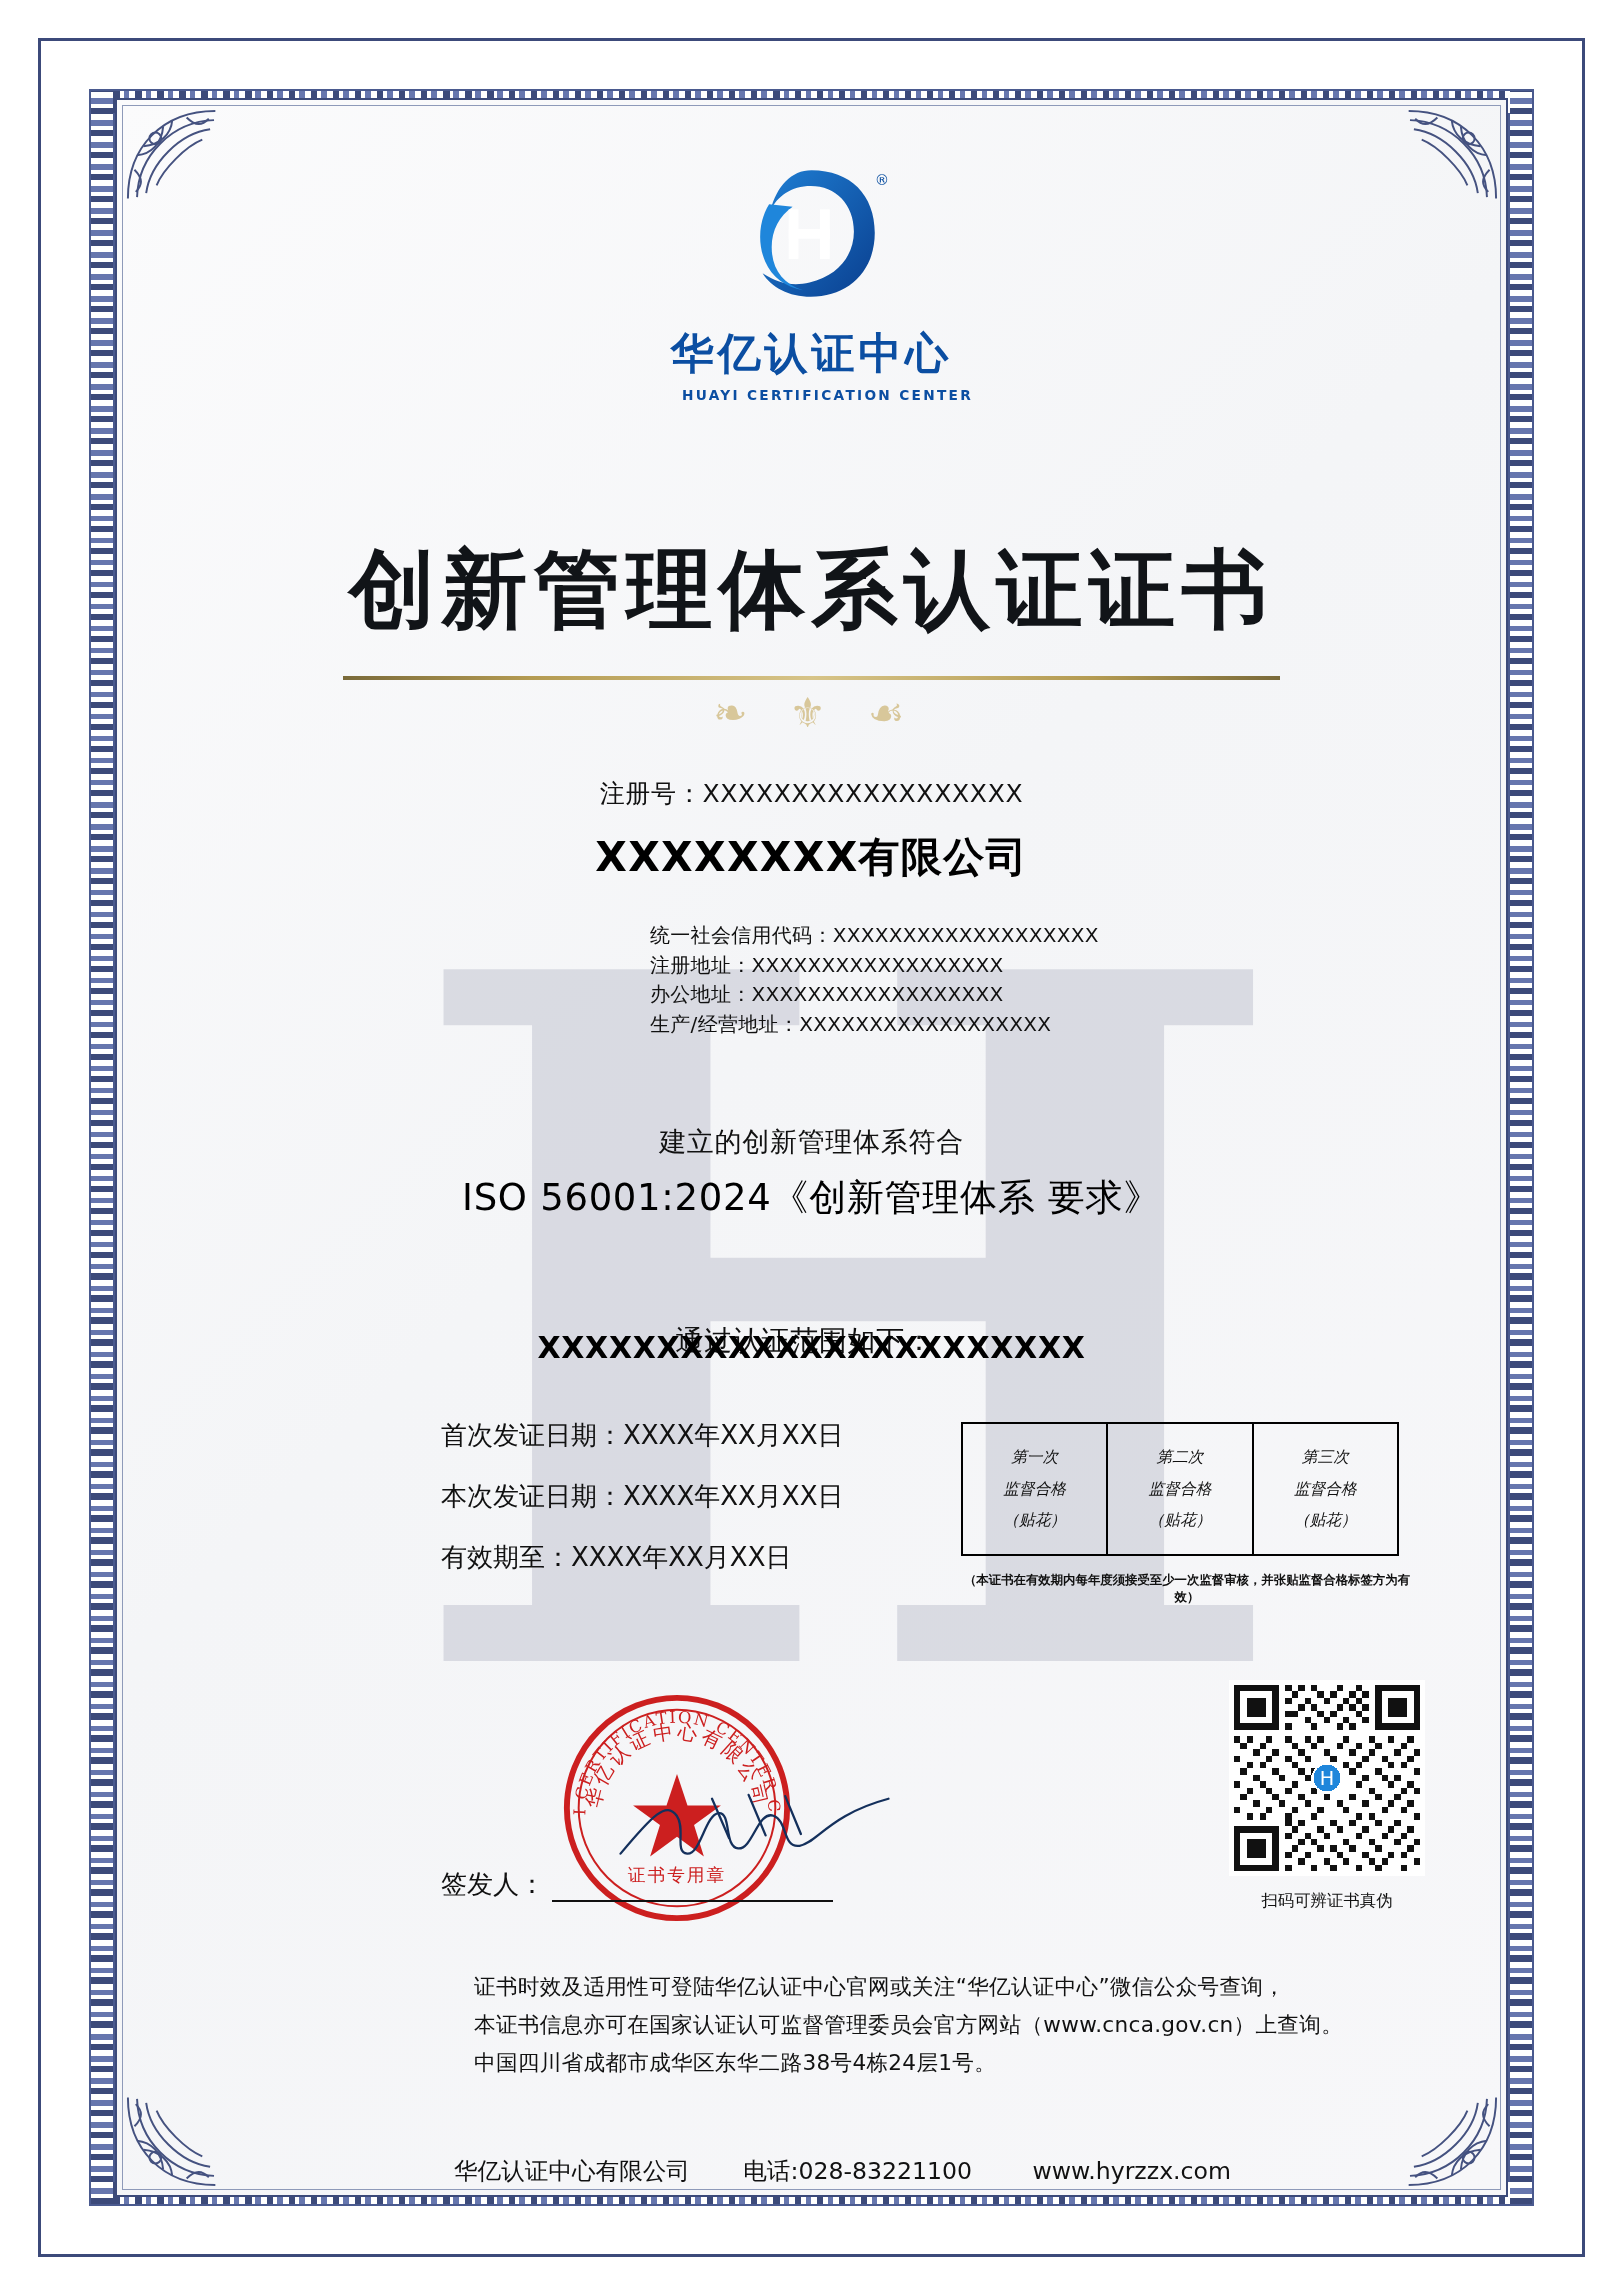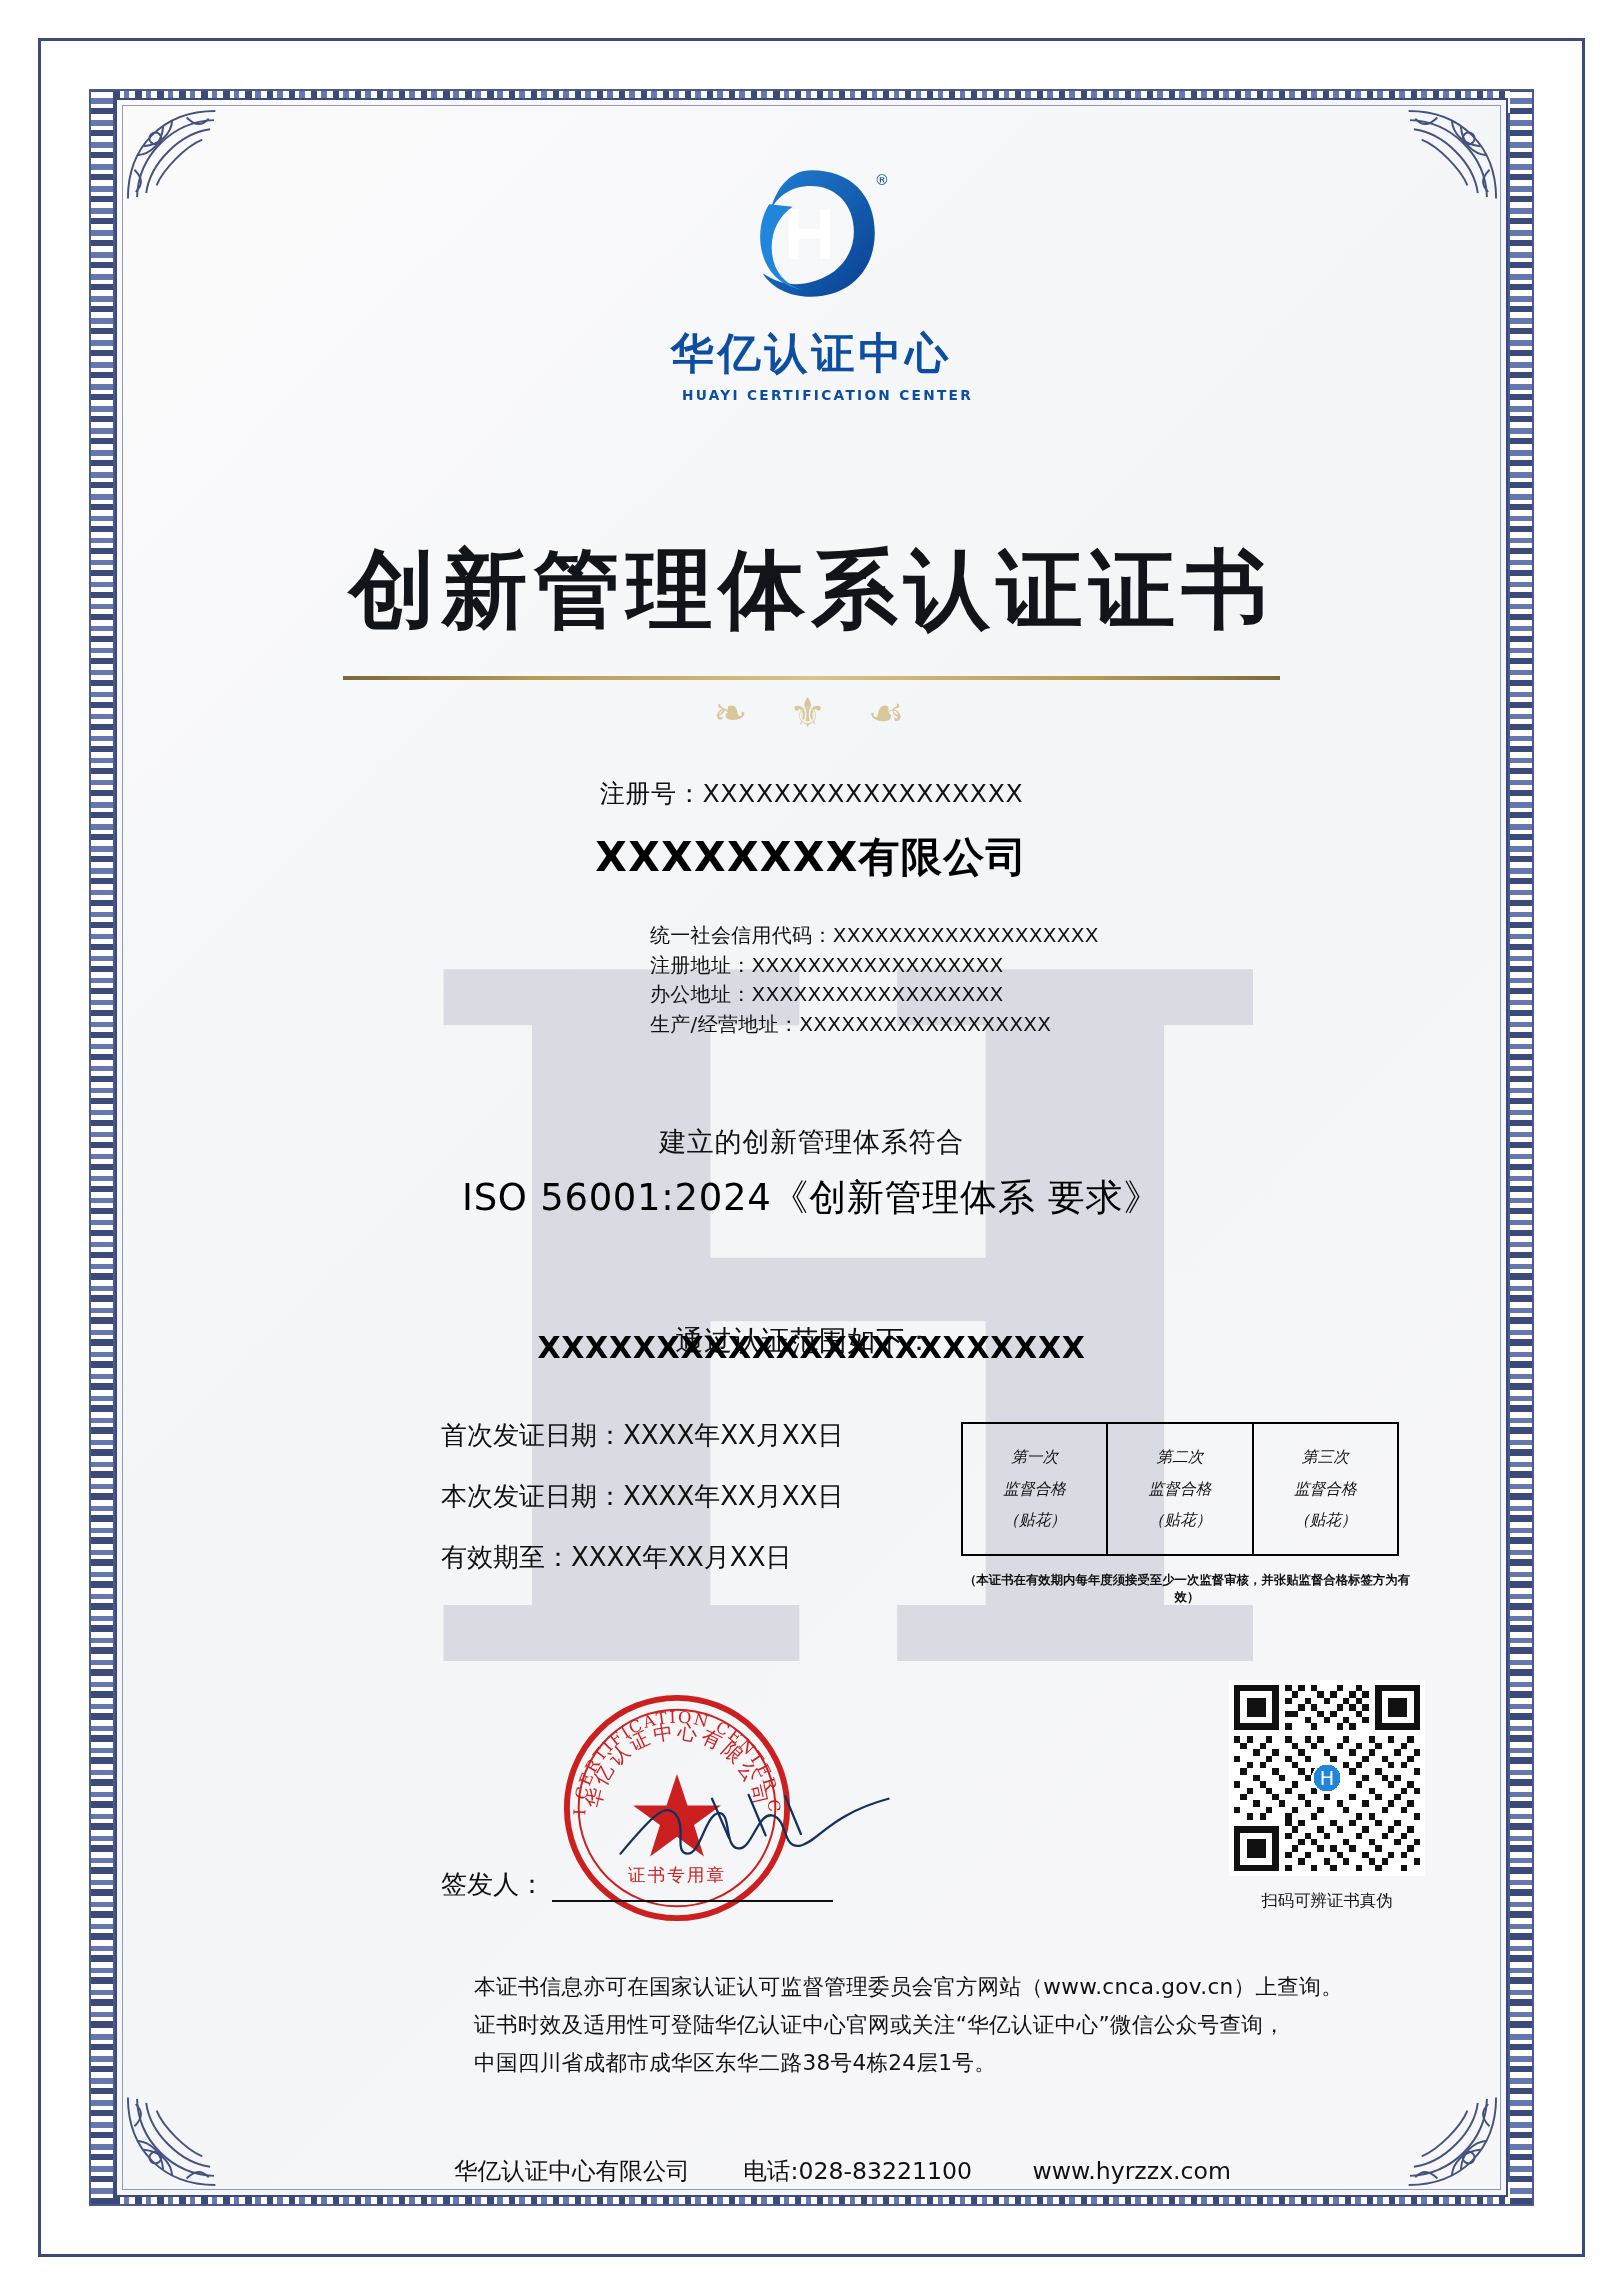--- a/index.html
+++ b/index.html
@@ -776,22 +776,22 @@
               <rect x="26" y="28" width="1" height="1"></rect>
           </g>
           <circle cx="14.5" cy="14.5" r="2.4" fill="#ffffff"></circle>
           <circle cx="14.5" cy="14.5" r="2.1" fill="#1f86db"></circle>
           <text x="14.5" y="15.6" font-size="3" fill="#ffffff" text-anchor="middle" font-family="'DejaVu Sans',sans-serif">H</text>
         </svg>
       </div>
       <div class="qr-caption">扫码可辨证书真伪</div>
 
       <div class="footer-notes">
+        <div>证书时效及适用性可登陆华亿认证中心官网或关注“华亿认证中心”微信公众号查询，</div>
         <div>本证书信息亦可在国家认证认可监督管理委员会官方网站（www.cnca.gov.cn）上查询。</div>
-        <div>证书时效及适用性可登陆华亿认证中心官网或关注“华亿认证中心”微信公众号查询，</div>
         <div>中国四川省成都市成华区东华二路38号4栋24层1号。</div>
       </div>
 
       <div class="footer-bar">
         <div class="fb-company">华亿认证中心有限公司</div>
         <div class="fb-tel">电话:028-83221100</div>
         <div class="fb-web">www.hyrzzx.com</div>
       </div>
 
     </div>

